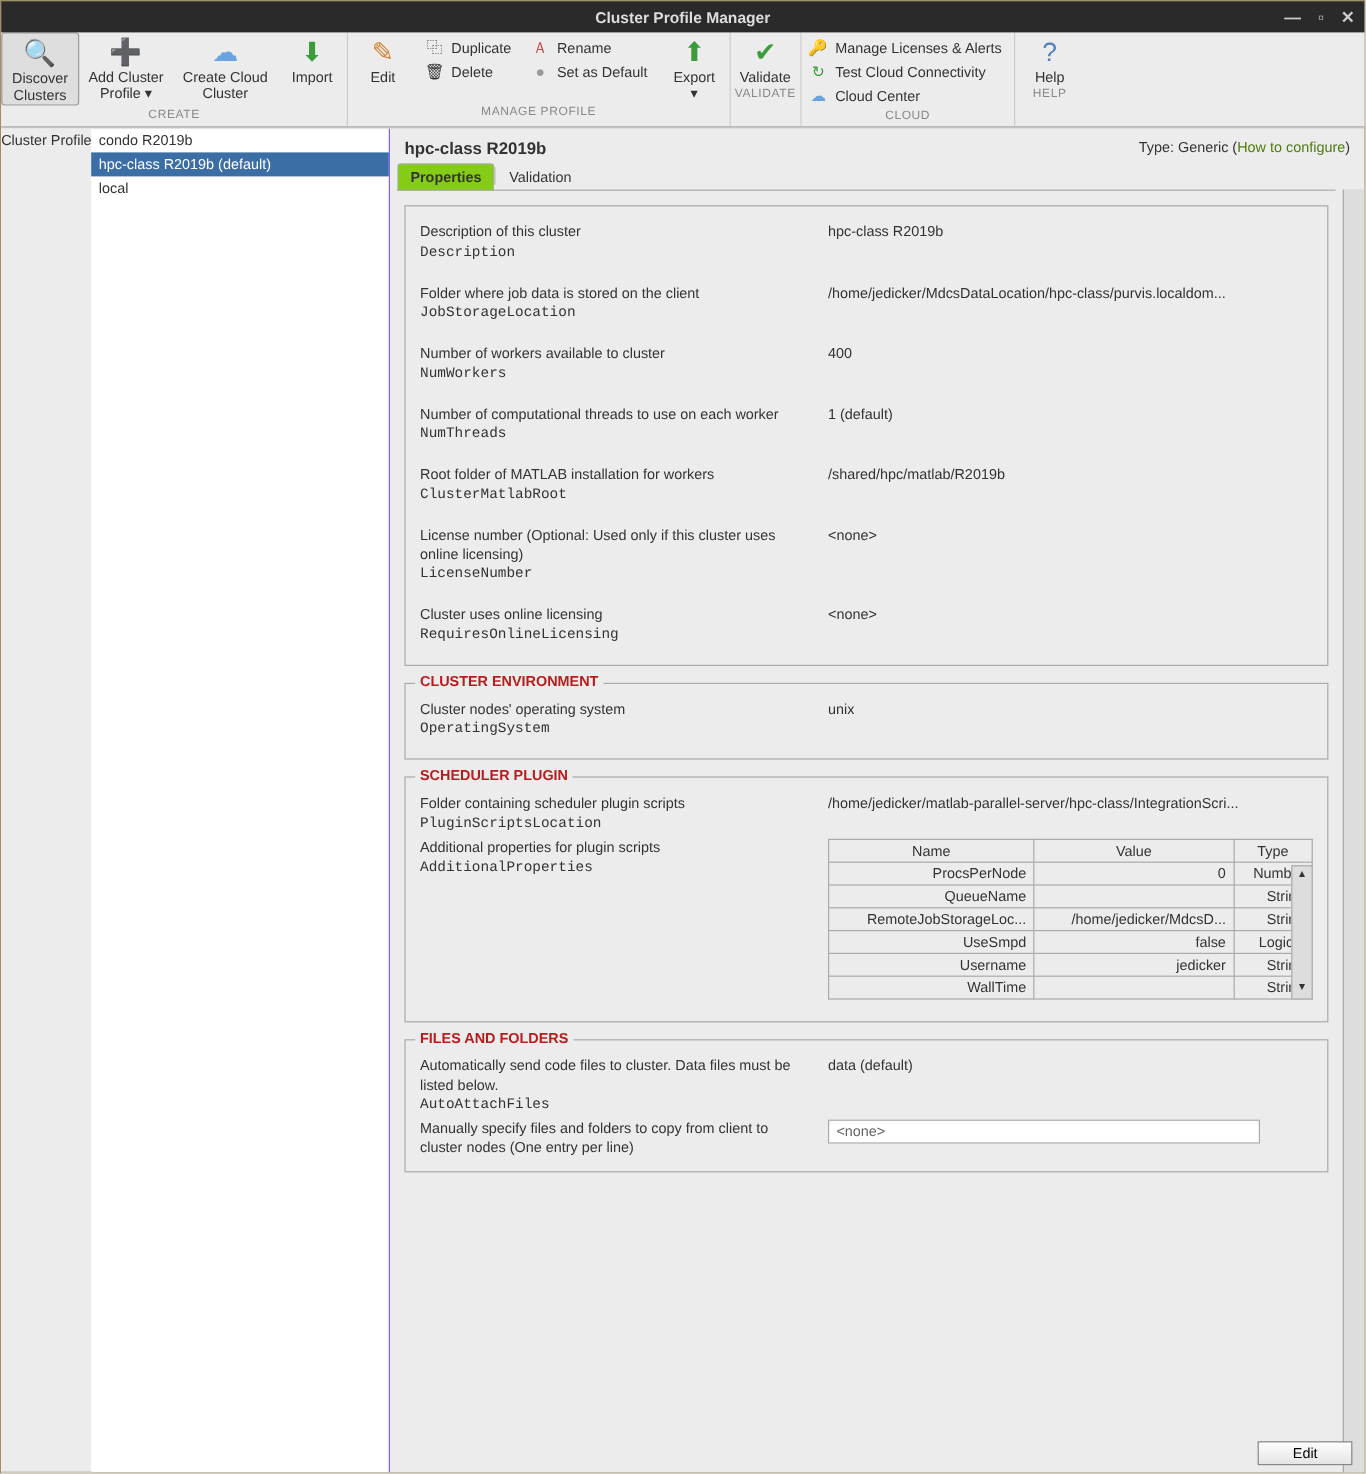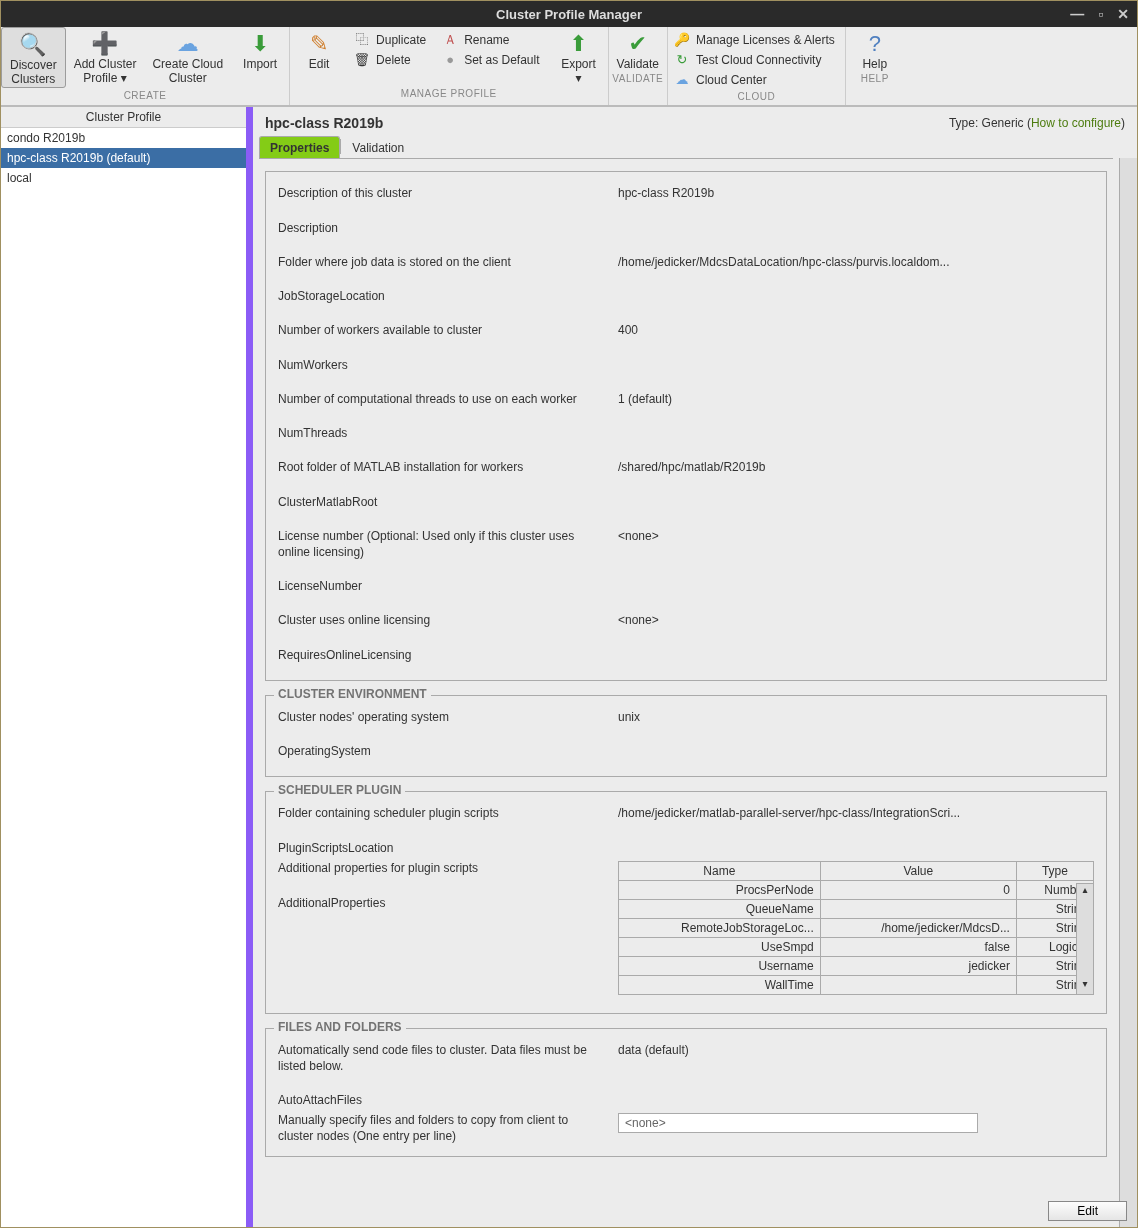--- a/index.html
+++ b/index.html
@@ -12,43 +12,43 @@
 .tool-group { display: flex; flex-direction: column; border-right: 1px solid #ccc; }
 .tool-row { display: flex; }
 .tool-btn-big { display: flex; flex-direction: column; align-items: center; justify-content: flex-start; padding: 4px 8px 0 8px; min-width: 58px; cursor: pointer; line-height: 1.2; text-align: center; }
 .tool-btn-big.selected { border: 1px solid #9c9c9c; border-radius: 3px; background: #dedede; }
 .tool-icon { font-size: 22px; height: 26px; display: flex; align-items: center; justify-content: center; }
 .tool-sub { display: flex; flex-direction: column; padding: 4px 10px 0 6px; gap: 2px; }
 .tool-line { display: flex; align-items: center; gap: 6px; cursor: pointer; white-space: nowrap; font-size: 12px; line-height: 18px; }
 .tool-line .sm-icon { width: 16px; display: inline-flex; justify-content: center; font-size: 13px; }
 .group-label { text-align: center; font-size: 10px; color: #888; padding: 2px 0 3px 0; letter-spacing: 0.5px; }
 .body-area { flex: 1; display: flex; overflow: hidden; border-top: 1px solid #bbb; }
-.sidebar { width: 252px; background: #fff; border-right: 7px solid #8b5cf6; display: flex; flex-direction: column; }
+.sidebar { width: 324px; background: #fff; border-right: 1px solid #8b5cf6; display: flex; }
 .side-header { background: #ececec; border-bottom: 1px solid #ccc; text-align: center; padding: 3px 0; font-size: 12px; }
 .profile-list { flex: 1; }
 .profile-item { padding: 3px 6px; border-bottom: 0; cursor: pointer; font-size: 12px; }
 .profile-item.selected { background: #3b6ea5; color: #fff; }
 .main { flex: 1; display: flex; flex-direction: column; background: #ececec; position: relative; }
 .profile-header { display: flex; justify-content: space-between; align-items: center; padding: 8px 12px 4px 12px; }
 .profile-header h2 { font-size: 14px; font-weight: bold; color: #333; }
 .profile-header .right { font-size: 12px; }
 .profile-header a { color: #4d7c0f; cursor: pointer; }
 .tabs { display: flex; padding: 0 6px; }
 .tab { padding: 4px 10px; font-size: 12px; cursor: pointer; border: 1px solid transparent; border-bottom: none; position: relative; top: 1px; background: #ececec; }
 .tab.active { border-color: #aaa; background: #84cc16; border-radius: 3px 3px 0 0; font-weight: bold; }
 .tab.active::after { content: ""; position: absolute; left: 0; right: 0; bottom: -1px; height: 1px; background: #ececec; }
 .tab-sep { border-left: 1px solid #aaa; margin: 4px 0; }
 .content-wrap { flex: 1; border-top: 1px solid #aaa; margin: 0 6px 0 6px; overflow: auto; padding: 6px 6px 40px 6px; position: relative; }
 .section { border: 1px solid #aaa; margin: 6px 0 14px 0; padding: 14px 12px 12px 12px; position: relative; }
-.section-legend { position: absolute; top: -9px; left: 8px; background: #ececec; padding: 0 4px; color: #737373; font-size: 12px; font-weight: bold; }
+.section-legend { position: absolute; top: -9px; left: 8px; background: #ececec; padding: 0 4px; color: #b91c1c; font-size: 12px; font-weight: bold; }
 .prop-row { display: flex; margin-bottom: 20px; }
 .prop-row:last-child { margin-bottom: 6px; }
 .prop-label { width: 340px; padding-right: 12px; }
 .prop-label .desc { line-height: 1.3; }
-.prop-label .code { font-family: Liberation Sans, sans-serif; font-size: 12px; margin-top: 19px; }
+.prop-label .code { font-family: Liberation Mono, monospace; font-size: 12px; margin-top: 1px; }
 .prop-val { flex: 1; }
 .add-table { border: 1px solid #aaa; width: 100%; border-collapse: collapse; }
 .add-table th, .add-table td { border: 1px solid #aaa; padding: 2px 6px; text-align: right; font-size: 12px; font-weight: normal; }
 .add-table th { background: #ececec; text-align: center; }
 .add-table-wrap { position: relative; }
 .add-scrollbar { position: absolute; right: 0; top: 22px; bottom: 0; width: 18px; background: #ddd; border: 1px solid #aaa; display: flex; flex-direction: column; justify-content: space-between; }
 .add-scrollbar .arrow { height: 16px; text-align: center; font-size: 10px; cursor: pointer; }
 .edit-bar { position: absolute; bottom: 6px; right: 10px; background: #ececec; }
 .edit-btn { background: linear-gradient(#fdfdfd,#e5e5e5); border: 1px solid #888; padding: 2px 28px; cursor: pointer; font-size: 12px; }
 .nonebox { border: 1px solid #aaa; background: #fff; padding: 2px 6px; width: 360px; color: #666; }

